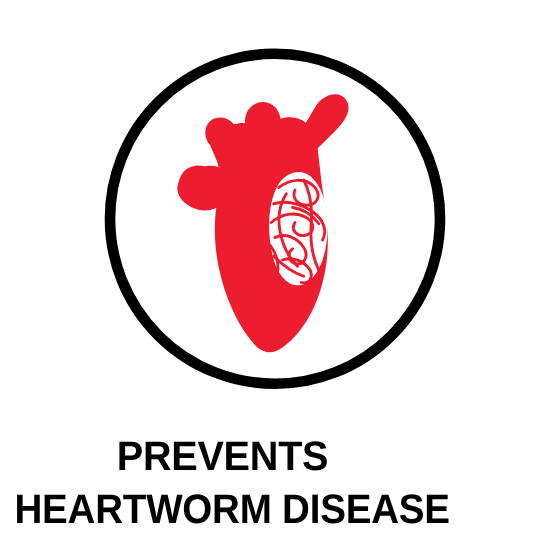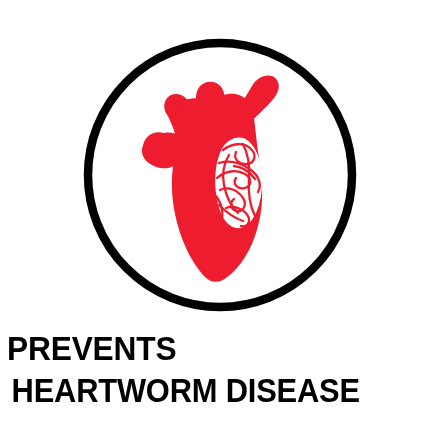--- a/index.html
+++ b/index.html
@@ -25,22 +25,23 @@
     height: 320px;
   }
   .icon-circle-svg {
     display: block;
     width: 440px;
     height: 320px;
   }
   .caption-block {
     position: absolute;
     left: 0;
-    top: 332px;
+    top: 348px;
     width: 356px;
+    text-align: center;
     line-height: 1.0;
   }
   .caption-line {
     display: block;
     color: #000000;
     font-family: "Liberation Sans", sans-serif;
     font-weight: 700;
     letter-spacing: -0.2px;
     white-space: nowrap;
   }

